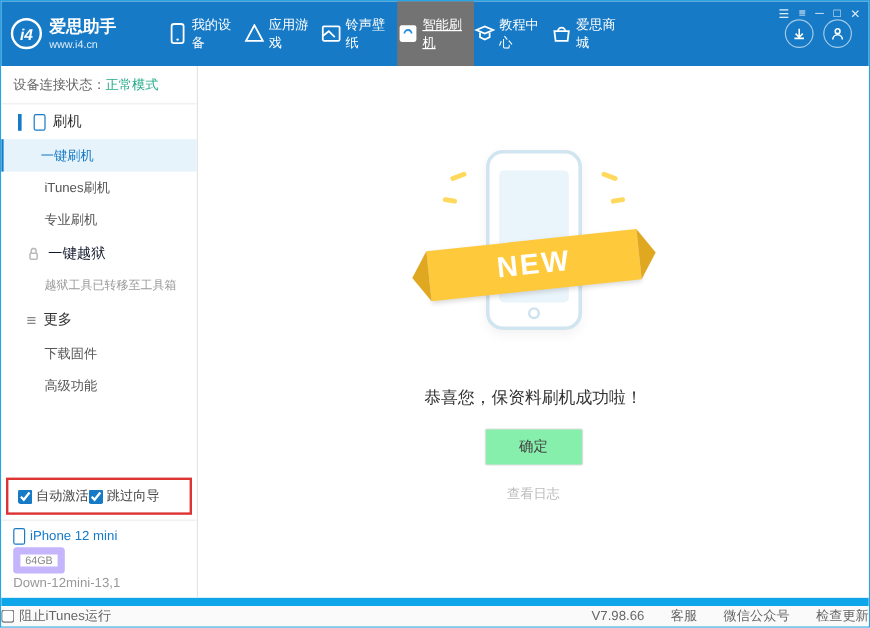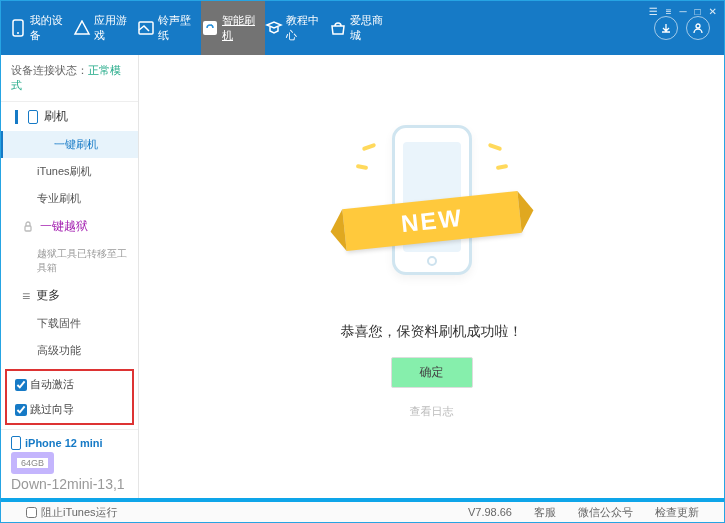--- a/index.html
+++ b/index.html
@@ -12,75 +12,82 @@
 .logo-url { font-size: 9px; opacity: 0.85; }
 .nav { display: flex; flex: 1; height: 100%; }
 .nav-item { width: 64px; display: flex; flex-direction: row; align-items: center; justify-content: center; gap: 3px; font-size: 11px; cursor: pointer; position: relative; }
 .nav-item.active { background: #737373; text-decoration: underline; }
 .nav-icon { width: 18px; height: 18px; display: flex; align-items: center; justify-content: center; }
 .header-right { display: flex; align-items: center; gap: 8px; padding-right: 6px; }
 .hr-btn { width: 24px; height: 24px; border: 1px solid rgba(255,255,255,0.6); border-radius: 50%; display: flex; align-items: center; justify-content: center; color: #fff; font-size: 12px; cursor: pointer; }
 .window-controls { position: absolute; top: 6px; right: 8px; display: flex; gap: 8px; color: #fff; font-size: 10px; }
 .wc-btn { cursor: pointer; opacity: 0.85; }
 .body-area { display: flex; height: calc(100% - 54px - 24px); }
-.sidebar { width: 138px; border-right: 1px solid #e5e5e5; display: flex; flex-direction: column; background: #fff; }
+.sidebar { width: 164px; border-right: 1px solid #e5e5e5; display: flex; flex-direction: column; background: #fff; }
 .conn-status { padding: 8px 10px; font-size: 11px; color: #666; border-bottom: 1px solid #eee; }
 .conn-value { color: #2a8; }
 .sb-header { display: flex; align-items: center; gap: 6px; padding: 6px 14px; font-size: 12px; color: #333; cursor: pointer; }
 .sb-header .bar { width: 3px; height: 14px; background: #167ac6; margin-right: 4px; }
-.sb-header.locked { color: #a21caf; }
+.sb-header.locked { color: #0f172a; }
 .sb-sub { padding: 6px 14px 6px 36px; font-size: 11px; color: #555; cursor: pointer; }
-.sb-sub.active { background: #e7f3fb; color: #167ac6; border-left: 2px solid #167ac6; padding-left: 51px; }
+.sb-sub.active { background: #e7f3fb; color: #167ac6; border-left: 2px solid #167ac6; padding-left: 31px; }
 .sb-note { padding: 6px 10px 6px 36px; font-size: 10px; color: #999; line-height: 1.4; }
 .sb-more-icon { color: #888; font-size: 14px; }
 .sb-bottom { margin-top: auto; }
-.sb-checks { border: 2px solid #d33; padding: 6px 8px; margin: 4px; display: flex; gap: 10px; font-size: 11px; color: #444; flex-direction: column; }
+.sb-checks { border: 2px solid #d33; padding: 6px 8px; margin: 4px; display: flex; font-size: 11px; color: #444; }
 .sb-checks label { display: flex; align-items: center; gap: 3px; cursor: pointer; }
 .sb-checks input { accent-color: #167ac6; width: 12px; height: 12px; }
 .device-box { padding: 6px 10px; border-top: 1px solid #eee; }
-.device-name { color: #167ac6; font-size: 11px; font-weight: bold; display: flex; align-items: center; gap: 4px; }
+.device-name { color: #167ac6; font-size: 11px; font-weight: normal; display: flex; align-items: center; gap: 4px; }
 .device-storage { display: inline-block; border: 6px solid #c4b5fd; border-radius: 3px; padding: 0 4px; font-size: 9px; color: #888; margin-top: 2px; }
-.device-meta { font-size: 14px; color: #999; margin-top: 2px; }
+.device-meta { font-size: 11px; color: #999; margin-top: 2px; }
 .main { flex: 1; display: flex; flex-direction: column; align-items: center; justify-content: center; position: relative; background: #fff; }
 .phone-illust { width: 140px; height: 180px; position: relative; margin-top: -20px; }
 .phone-body { position: absolute; left: 30px; top: 10px; width: 80px; height: 150px; background: #fff; border: 3px solid #d0e5f0; border-radius: 14px; box-shadow: 0 4px 10px rgba(0,0,0,0.05); }
 .phone-screen { position: absolute; left: 8px; top: 14px; right: 8px; bottom: 20px; background: #eaf4fb; border-radius: 4px; }
 .phone-home { position: absolute; bottom: 6px; left: 50%; transform: translateX(-50%); width: 10px; height: 10px; border: 2px solid #cde2ee; border-radius: 50%; }
 .new-banner { position: absolute; left: -18px; right: -18px; top: 85px; height: 42px; background: #ffc93c; transform: rotate(-6deg); display: flex; align-items: center; justify-content: center; font-weight: 900; font-size: 24px; color: #fff; letter-spacing: 2px; box-shadow: 0 2px 4px rgba(0,0,0,0.15); }
 .new-banner::before, .new-banner::after { content: ""; position: absolute; top: 0; width: 0; height: 0; border-top: 21px solid transparent; border-bottom: 21px solid transparent; }
 .new-banner::before { left: -14px; border-right: 14px solid #e0a820; }
 .new-banner::after { right: -14px; border-left: 14px solid #e0a820; }
 .spark { position: absolute; background: #ffd95c; border-radius: 2px; }
 .s1 { width: 14px; height: 4px; top: 30px; left: 0; transform: rotate(-20deg); }
 .s2 { width: 12px; height: 4px; top: 50px; left: -6px; transform: rotate(10deg); }
 .s3 { width: 14px; height: 4px; top: 30px; right: 0; transform: rotate(20deg); }
 .s4 { width: 12px; height: 4px; top: 50px; right: -6px; transform: rotate(-10deg); }
 .success-msg { margin-top: 28px; font-size: 14px; color: #333; }
 .confirm-btn { margin-top: 16px; padding: 6px 28px; border: 1px solid #ddd; background: #86efac; font-size: 12px; color: #444; cursor: pointer; border-radius: 2px; }
 .log-link { margin-top: 16px; font-size: 11px; color: #bbb; cursor: pointer; }
-.footer { height: 24px; border-top: 4px solid #0ea5e9; display: flex; align-items: center; font-size: 11px; color: #666; padding: 0 25px; background: #fafafa; }
+.footer { height: 24px; border-top: 7px solid #0ea5e9; display: flex; align-items: center; font-size: 11px; color: #666; padding: 0 0; background: #fafafa; }
 .footer-left { display: flex; align-items: center; gap: 4px; }
 .footer-left input { width: 11px; height: 11px; }
 .footer-right { margin-left: auto; display: flex; align-items: center; gap: 22px; }
 .footer-right span { cursor: pointer; }
 .phone-icon-small { width: 10px; height: 14px; border: 1.5px solid #167ac6; border-radius: 2px; display: inline-block; }
 svg { display: block; }
 </style>
 </head>
 <body>
 
 <div class="window-controls">
   <span class="wc-btn">☰</span>
   <span class="wc-btn">≡</span>
   <span class="wc-btn">─</span>
   <span class="wc-btn">□</span>
   <span class="wc-btn">✕</span>
 </div>
 
 <div class="header">
+  <div class="logo-area">
+    <div class="logo-circle">i4</div>
+    <div class="logo-text">
+      <div class="logo-title">爱思助手</div>
+      <div class="logo-url">www.i4.cn</div>
+    </div>
+  </div>
   <div class="nav">
     <div class="nav-item">
       <span class="nav-icon">
           <svg width="16" height="18" viewBox="0 0 16 18">
             <rect x="3" y="1" width="10" height="16" rx="2" fill="none" stroke="#fff" stroke-width="1.5"></rect>
             <circle cx="8" cy="14" r="1" fill="#fff"></circle>
           </svg>
         </span>
       <span>我的设备</span>
     </div>

